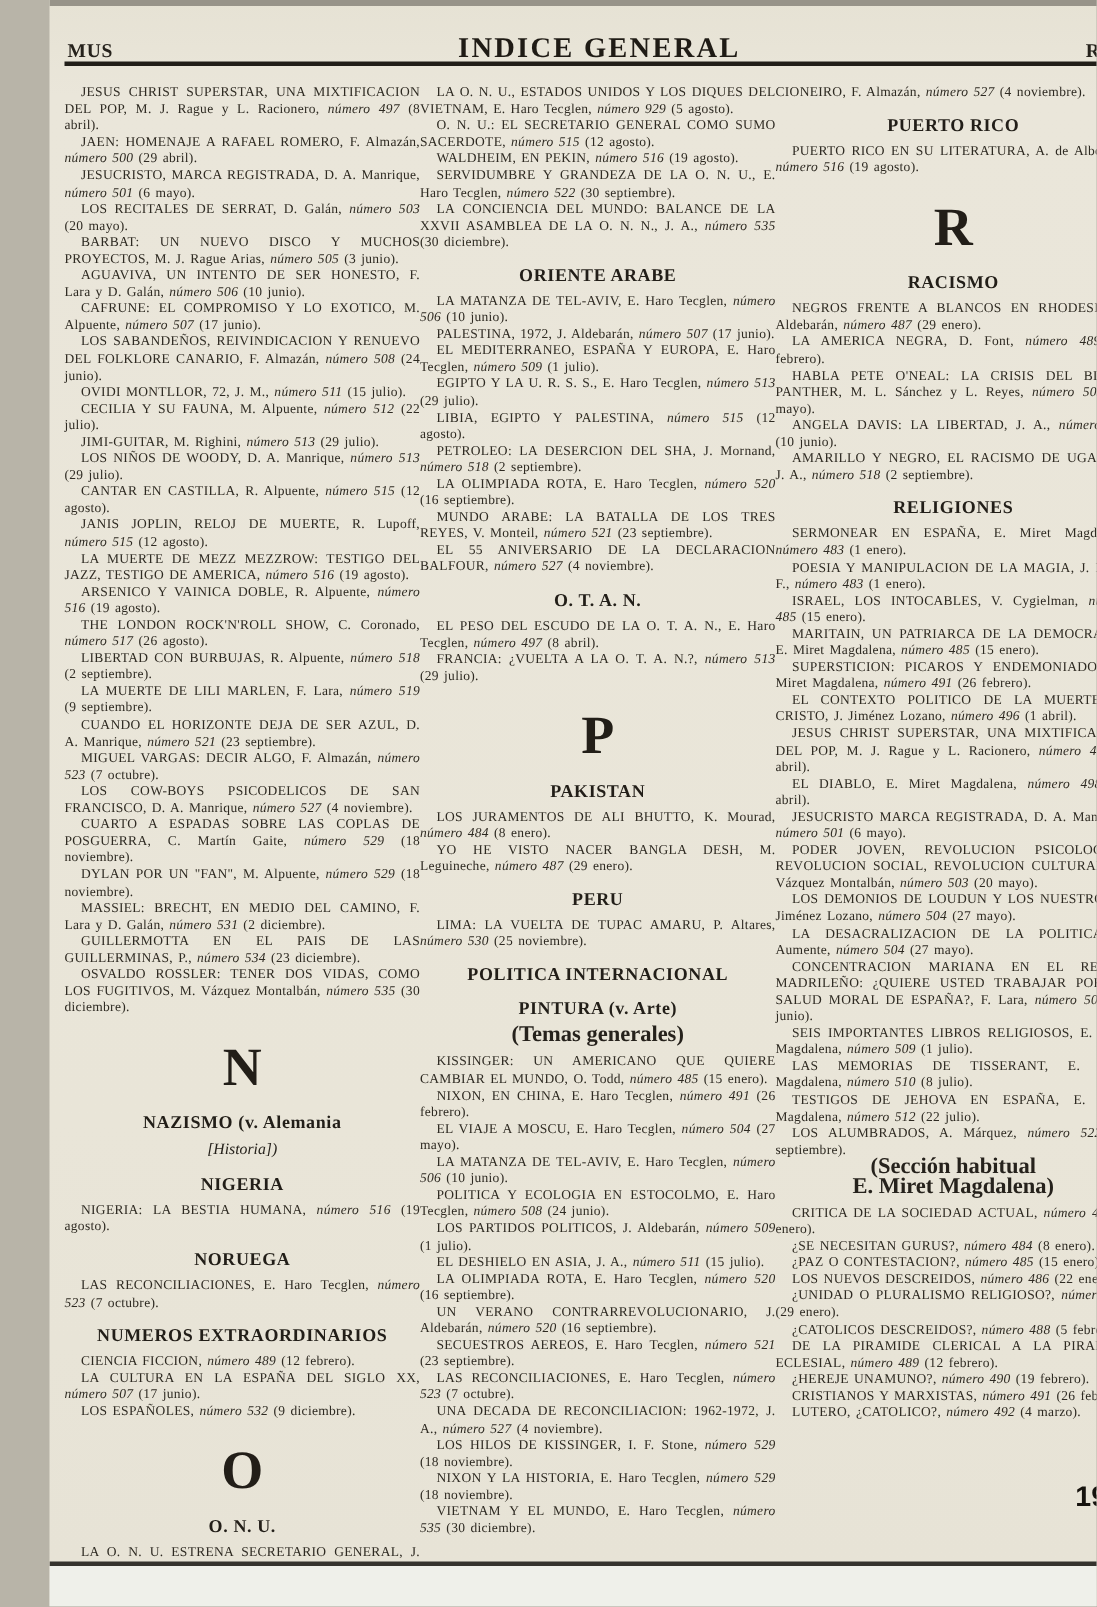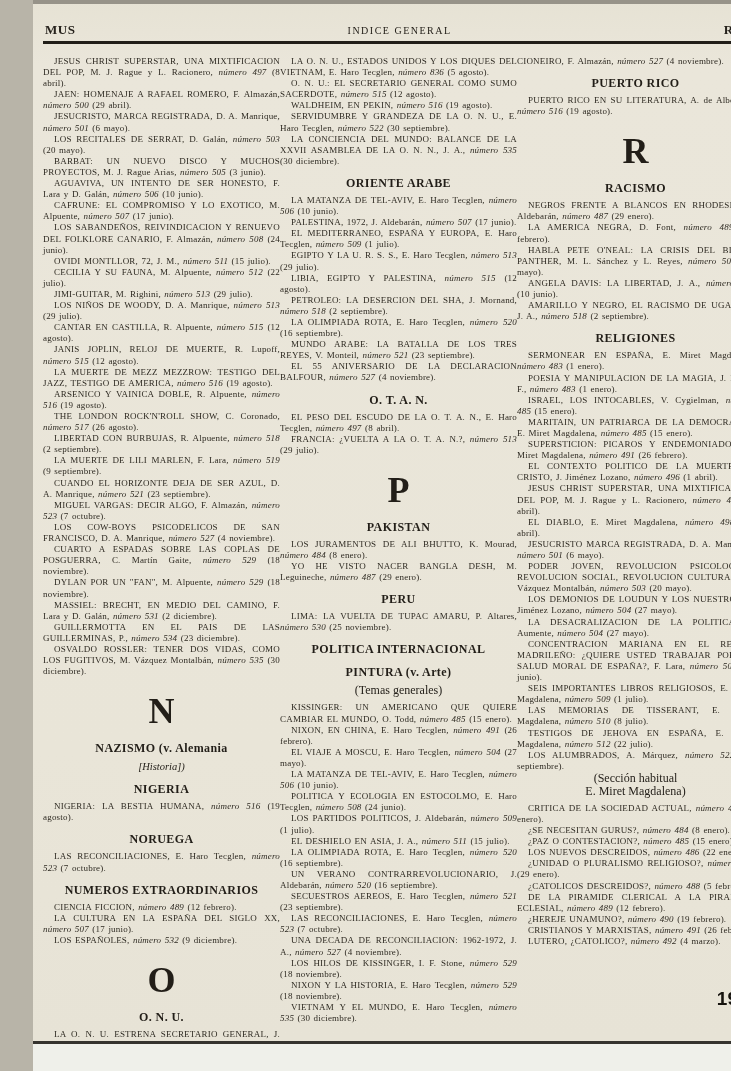--- a/index.html
+++ b/index.html
@@ -12,21 +12,21 @@
     overflow:hidden;
     box-sizing:border-box;
     margin-left:33px;
   }
   .top-edge{position:absolute;top:0;left:0;width:100%;height:4px;background:#55524a;opacity:.55;}
   .header{
     position:absolute;top:22px;left:12px;right:12px;
     display:flex;align-items:baseline;justify-content:space-between;
   }
   .hdr-side{font-weight:bold;font-size:13px;letter-spacing:.5px;color:#26221c;}
-  .hdr-title{font-weight:normal;font-size:10px;letter-spacing:1.5px;color:#1f1b15;}
+  .hdr-title{font-weight:bold;font-size:19px;letter-spacing:1.5px;color:#1f1b15;}
   .rule{position:absolute;top:41px;left:10px;right:10px;height:3px;background:#211e18;}
   .columns{
     position:absolute;top:56px;left:10px;right:10px;bottom:26px;
     display:flex;
   }
   .col{flex:1 1 0;min-width:0;}
   .entry{
     margin:0;
     font-size:9px;line-height:11.1px;
     text-align:justify;text-justify:inter-word;
@@ -41,21 +41,21 @@
     margin:14px 0 10px 0;color:#221e18;
   }
   .heading{
     margin:9px 0 5px 0;text-align:center;font-weight:bold;
     font-size:12px;line-height:14px;letter-spacing:.4px;color:#221e18;
   }
   .subheading{
     margin:0 0 5px 0;text-align:center;font-size:10.5px;line-height:13px;
     white-space:pre-line;color:#26221c;
   }
-  .subheading.bold{font-weight:normal;font-size:12px;}
+  .subheading.bold{font-weight:bold;font-size:15px;}
   .subheading.italic{font-style:italic;}
   .page-number{
     position:absolute;right:26px;top:988px;
     font-weight:bold;font-size:19px;color:#16130e;
     font-family:Liberation Sans, sans-serif;
   }
   .bottom-rule{position:absolute;left:0;right:0;top:1041px;height:3px;background:#35332e;}
   .below-strip{position:absolute;left:0;right:0;top:1044px;bottom:0;background:#eff0ea;}
 </style>
 </head>
@@ -109,21 +109,21 @@
         <p class="entry">LAS RECONCILIACIONES, E. Haro Tecglen, <i>número 523</i> (7 octubre).</p>
         <h3 class="heading">NUMEROS EXTRAORDINARIOS</h3>
         <p class="entry">CIENCIA FICCION, <i>número 489</i> (12 febrero).</p>
         <p class="entry">LA CULTURA EN LA ESPAÑA DEL SIGLO XX, <i>número 507</i> (17 junio).</p>
         <p class="entry">LOS ESPAÑOLES, <i>número 532</i> (9 diciembre).</p>
         <div class="letter">O</div>
         <h3 class="heading">O. N. U.</h3>
         <p class="entry">LA O. N. U. ESTRENA SECRETARIO GENERAL, J. Aldebarán, <i>número 485</i> (15 enero).</p>
       </div>
     <div class="col">
-        <p class="entry">LA O. N. U., ESTADOS UNIDOS Y LOS DIQUES DEL VIETNAM, E. Haro Tecglen, <i>número 836</i> (5 agosto).</p>
+        <p class="entry">LA O. N. U., ESTADOS UNIDOS Y LOS DIQUES DEL VIETNAM, E. Haro Tecglen, <i>número 929</i> (5 agosto).</p>
         <p class="entry">O. N. U.: EL SECRETARIO GENERAL COMO SUMO SACERDOTE, <i>número 515</i> (12 agosto).</p>
         <p class="entry">WALDHEIM, EN PEKIN, <i>número 516</i> (19 agosto).</p>
         <p class="entry">SERVIDUMBRE Y GRANDEZA DE LA O. N. U., E. Haro Tecglen, <i>número 522</i> (30 septiembre).</p>
         <p class="entry">LA CONCIENCIA DEL MUNDO: BALANCE DE LA XXVII ASAMBLEA DE LA O. N. N., J. A., <i>número 535</i> (30 diciembre).</p>
         <h3 class="heading">ORIENTE ARABE</h3>
         <p class="entry">LA MATANZA DE TEL-AVIV, E. Haro Tecglen, <i>número 506</i> (10 junio).</p>
         <p class="entry">PALESTINA, 1972, J. Aldebarán, <i>número 507</i> (17 junio).</p>
         <p class="entry">EL MEDITERRANEO, ESPAÑA Y EUROPA, E. Haro Tecglen, <i>número 509</i> (1 julio).</p>
         <p class="entry">EGIPTO Y LA U. R. S. S., E. Haro Tecglen, <i>número 513</i> (29 julio).</p>
         <p class="entry">LIBIA, EGIPTO Y PALESTINA, <i>número 515</i> (12 agosto).</p>

